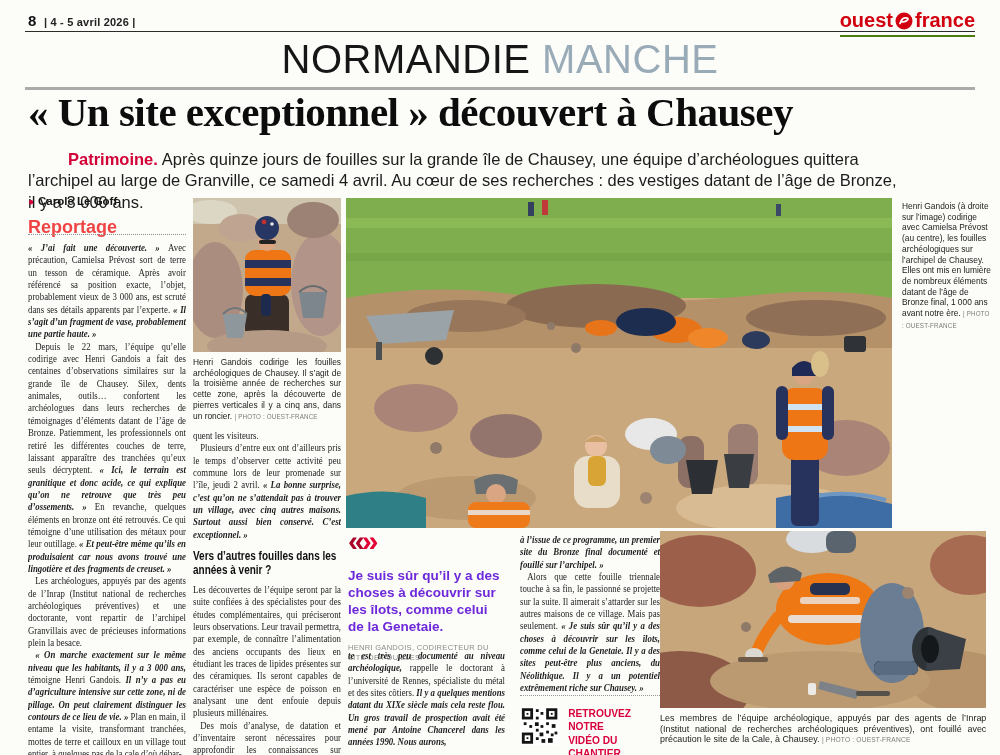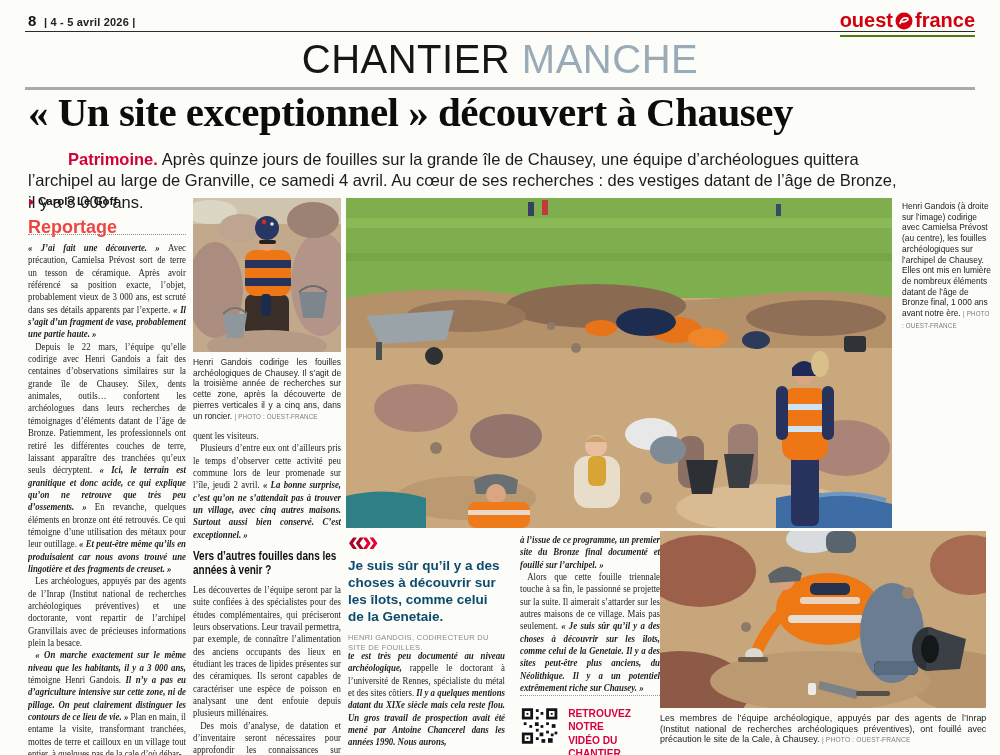--- a/index.html
+++ b/index.html
@@ -46,21 +46,21 @@
   
   .caption{font-size:9.8px;line-height:10.7px;color:#212121;text-align:justify;}
   .caption p{margin:0;}
   .capcond{width:117%;transform:scaleX(0.855);transform-origin:0 0;}
   .r-ph{font-size:7.3px;color:#7a7a7a;letter-spacing:.2px;}
 
   
   #pullquote{left:348px;top:528px;width:152px;}
   #pq-marks{font-size:30px;font-weight:bold;line-height:26px;letter-spacing:-3px;}
   #pq-marks .m1{color:#a80429;} #pq-marks .m2{color:#e20334;}
-  #pq-text{font-size:13.5px;font-weight:bold;color:#0c4a6e;line-height:1.27;margin-top:3px;}
+  #pq-text{font-size:13.5px;font-weight:bold;color:#6d28d9;line-height:1.27;margin-top:13px;}
   #pq-attr{font-size:7.5px;color:#8c8c8c;margin-top:7px;line-height:1.45;letter-spacing:.3px;
            text-transform:uppercase;}
 
   
   #qrblock{left:520px;top:695px;width:146px;border-top:1.5px dotted #979797;padding-top:9px;
            display:flex;gap:9px;align-items:flex-start;}
   #qrtext{font-size:10.2px;font-weight:bold;color:#d8003c;line-height:1.32;padding-top:2px;}
 
   .photo{display:block;}
 </style>
@@ -75,21 +75,21 @@
   <div class="abs" id="logo">
     <span>ouest</span>
     <svg width="18" height="18" viewBox="0 0 18 18">
       <circle cx="9" cy="9" r="8.5" fill="#d2000f"></circle>
       <path d="M5 11.5 Q7 4.5 12.2 6.2 Q13.5 6.7 12.6 7.8 Q10 10.5 6.5 9.6" fill="none" stroke="#ffffff" stroke-width="1.8" stroke-linecap="round"></path>
     </svg>
     <span>france</span>
   </div>
 
   <div class="abs" id="sectiontitle">
-    <span>CHANTIER </span><span class="edition">MANCHE</span>
+    <span>NORMANDIE </span><span class="edition">MANCHE</span>
   </div>
   <div class="abs" id="sectionrule"></div>
 
   <div class="abs" id="headline">« Un site exceptionnel » découvert à Chausey</div>
   <div class="abs" id="lede">
     <span class="kicker">Patrimoine.</span><span>Après quinze jours de fouilles sur la grande île de Chausey, une équipe d’archéologues quittera l’archipel au large de Granville, ce samedi 4 avril. Au cœur de ses recherches : des vestiges datant de l’âge de Bronze, il y a 3 000 ans.</span>
   </div>
 
   <div class="abs" id="byline">
     <span class="dot">●</span><span>Carole Le Goff</span>

